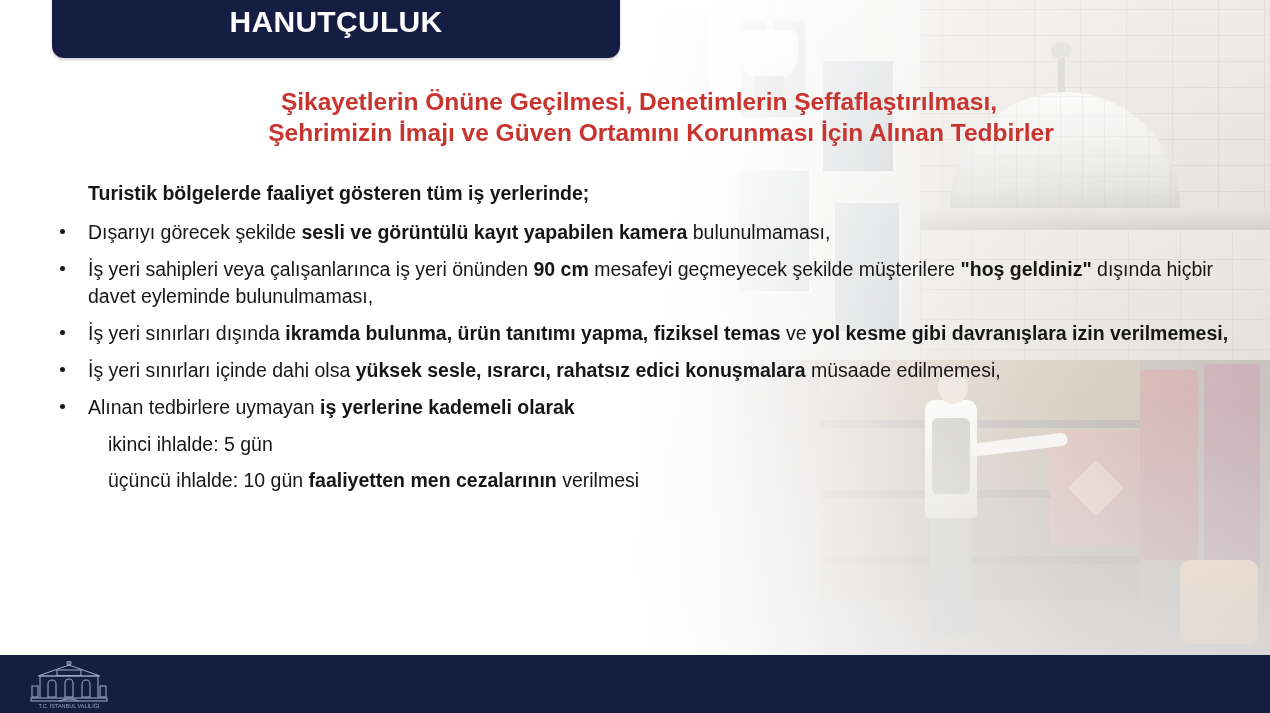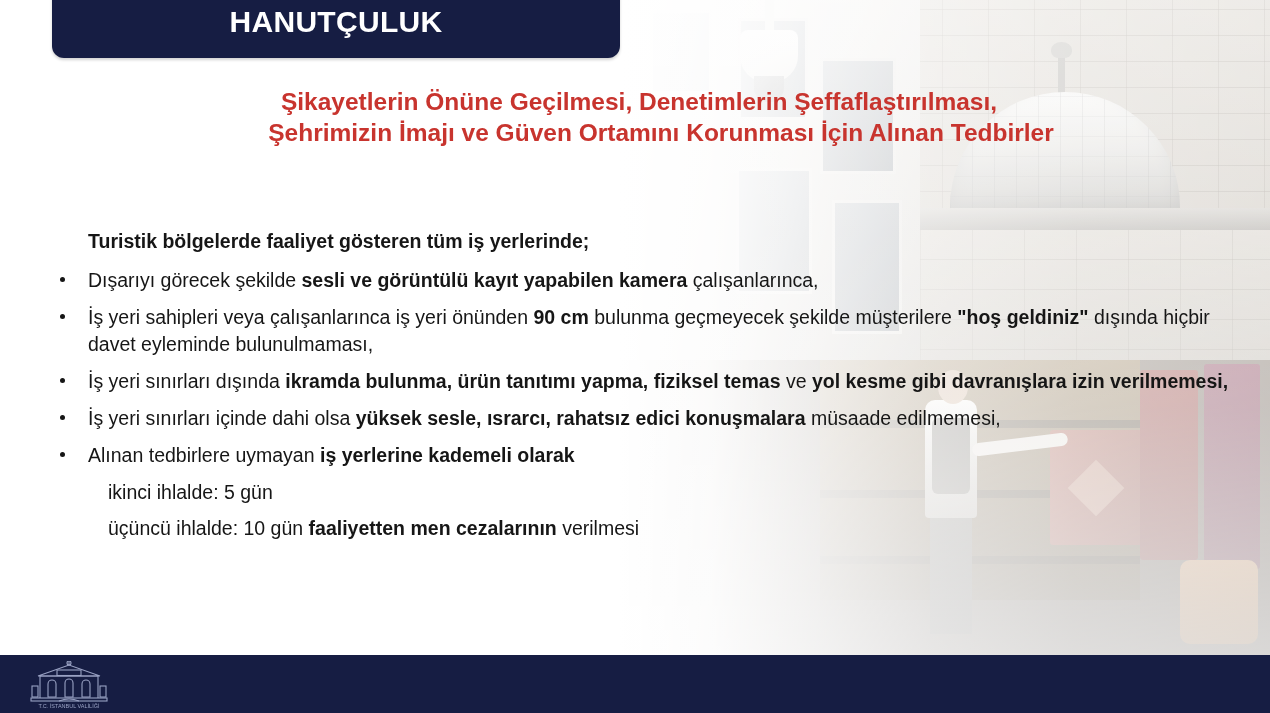--- a/index.html
+++ b/index.html
@@ -265,21 +265,20 @@
   .heading .l2 { display: block; margin-left: 44px; }
 
   
   .body {
     position: absolute;
     left: 52px; top: 180px;
     width: 1180px;
     color: #161616;
     font-size: 19.5px;
     line-height: 27px;
-    margin-top: 48px;
   }
   .intro {
     font-weight: bold;
     font-size: 19.5px;
     margin: 0 0 12px 36px;
   }
   .bullet {
     position: relative;
     margin: 0 0 10px 0;
     padding-left: 36px;
@@ -357,22 +356,22 @@
   </div>
 
   <div class="heading">
     <span class="l1">Şikayetlerin Önüne Geçilmesi, Denetimlerin Şeffaflaştırılması,</span>
     <span class="l2">Şehrimizin İmajı ve Güven Ortamını Korunması İçin Alınan Tedbirler</span>
   </div>
 
   <div class="body">
     <div class="intro">Turistik bölgelerde faaliyet gösteren tüm iş yerlerinde;</div>
     <div id="bullet-list">
-        <div class="bullet"><span class="dot"></span><span>Dışarıyı görecek şekilde </span><b>sesli ve görüntülü kayıt yapabilen kamera</b><span> çalışanlarınca,</span></div>
-        <div class="bullet"><span class="dot"></span><span>İş yeri sahipleri veya çalışanlarınca iş yeri önünden </span><b>90 cm</b><span> bulunma geçmeyecek şekilde müşterilere </span><b>"hoş geldiniz"</b><span> dışında hiçbir davet eyleminde bulunulmaması,</span></div>
+        <div class="bullet"><span class="dot"></span><span>Dışarıyı görecek şekilde </span><b>sesli ve görüntülü kayıt yapabilen kamera</b><span> bulunulmaması,</span></div>
+        <div class="bullet"><span class="dot"></span><span>İş yeri sahipleri veya çalışanlarınca iş yeri önünden </span><b>90 cm</b><span> mesafeyi geçmeyecek şekilde müşterilere </span><b>"hoş geldiniz"</b><span> dışında hiçbir davet eyleminde bulunulmaması,</span></div>
         <div class="bullet"><span class="dot"></span><span>İş yeri sınırları dışında </span><b>ikramda bulunma, ürün tanıtımı yapma, fiziksel temas</b><span> ve </span><b>yol kesme gibi davranışlara izin verilmemesi,</b></div>
         <div class="bullet"><span class="dot"></span><span>İş yeri sınırları içinde dahi olsa </span><b>yüksek sesle, ısrarcı, rahatsız edici konuşmalara</b><span> müsaade edilmemesi,</span></div>
         <div class="bullet"><span class="dot"></span><span>Alınan tedbirlere uymayan </span><b>iş yerlerine kademeli olarak</b></div>
       </div>
     <div class="subitems" id="subitem-list">
         <div class="subitem"><span>ikinci ihlalde: 5 gün</span></div>
         <div class="subitem"><span>üçüncü ihlalde: 10 gün </span><b>faaliyetten men cezalarının</b><span> verilmesi</span></div>
       </div>
   </div>
 

